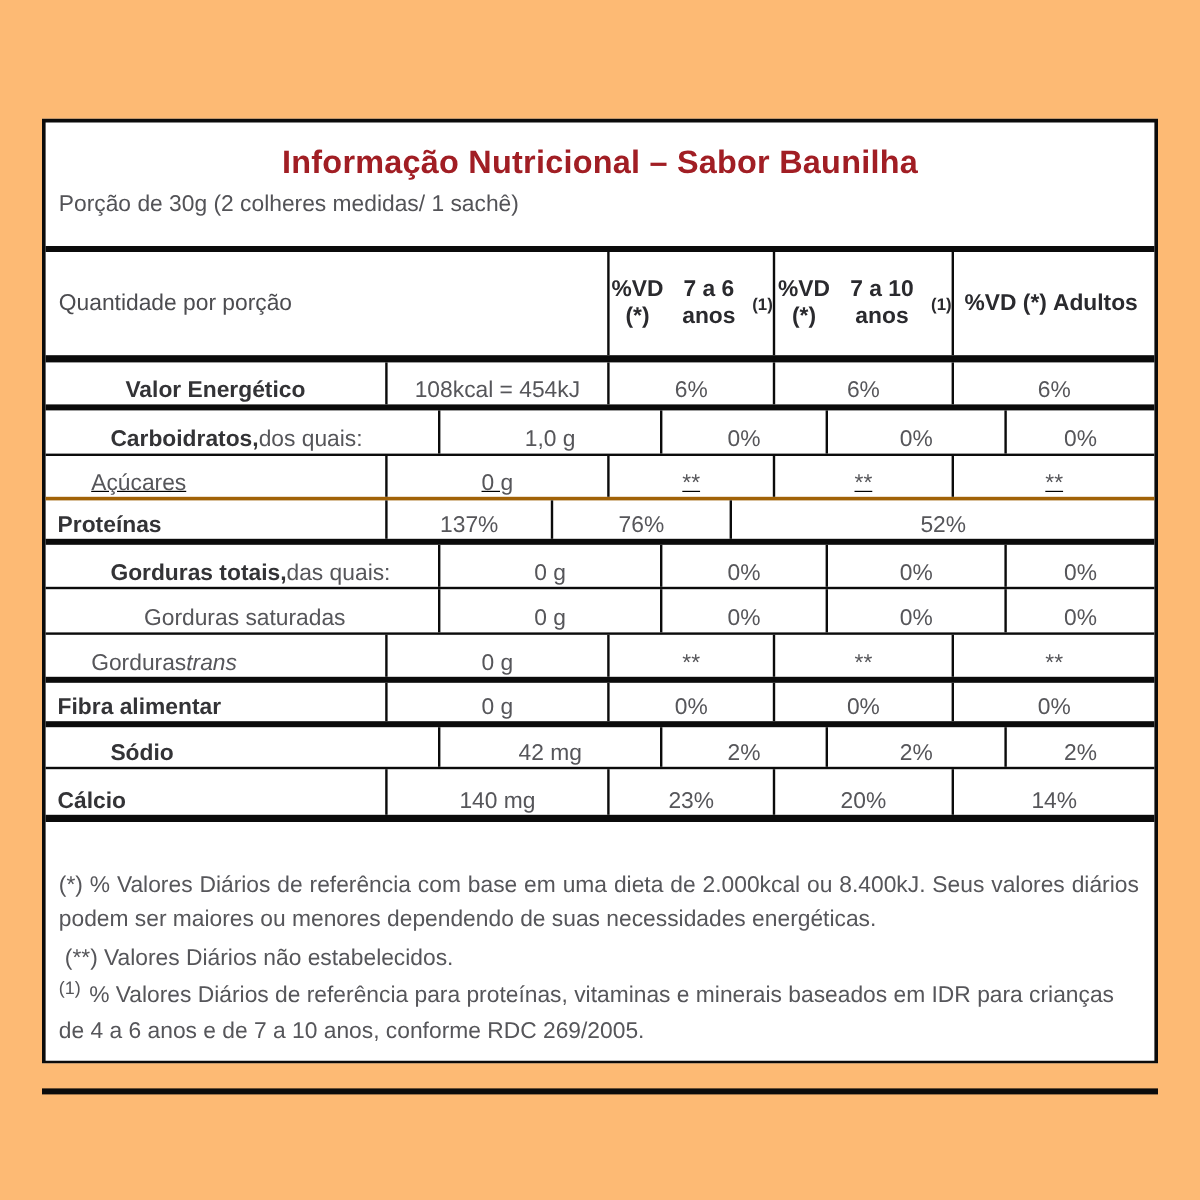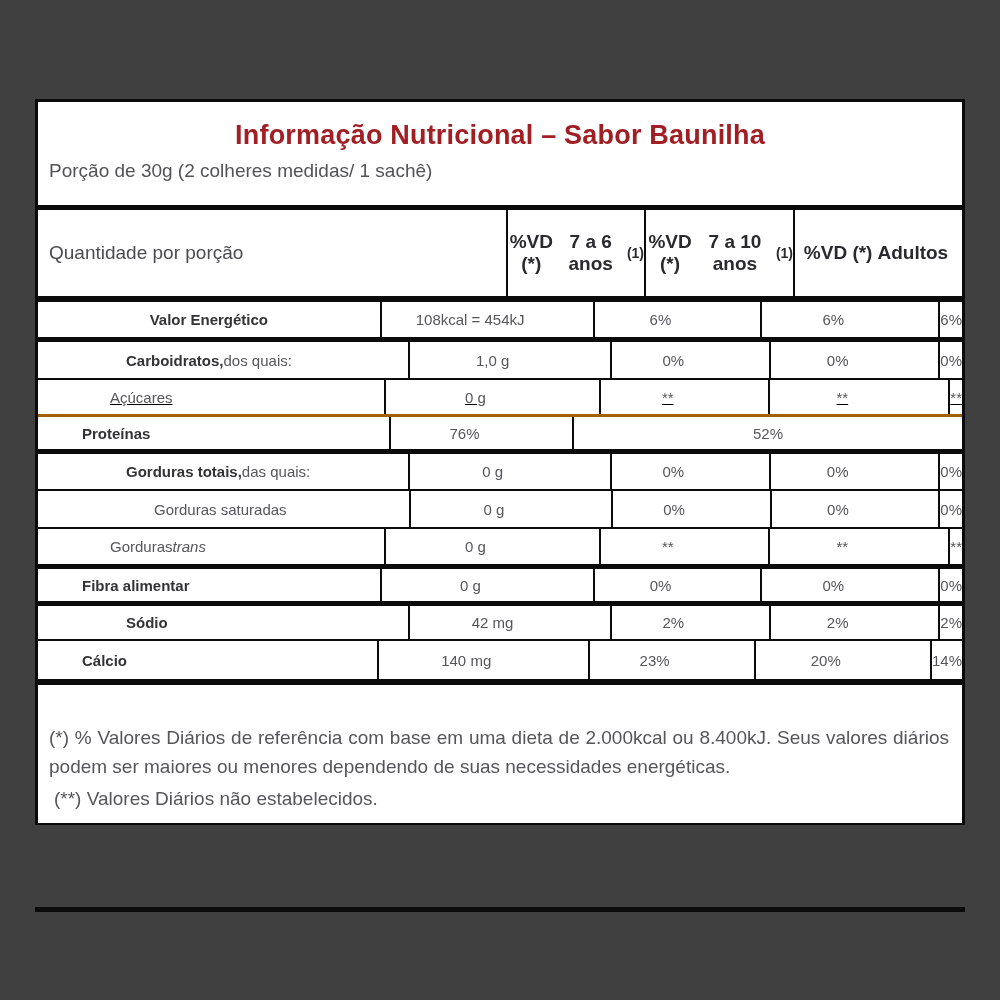--- a/index.html
+++ b/index.html
@@ -1,18 +1,18 @@
 <!DOCTYPE html>
 <html lang="pt"><head>
 <meta charset="utf-8">
 <style>
   * { margin:0; padding:0; box-sizing:border-box; }
   html,body { background:#ffffff; }
   body { font-family:"Liberation Sans", sans-serif; }
-  .sheet { position:relative; width:1000px; height:1000px; background:#404040; overflow:hidden; }
+  .sheet { position:relative; width:1000px; height:1000px; background:#fdba74; overflow:hidden; }
 
   .box {
     position:absolute; left:35px; top:99px; width:930px;
     border:3px solid #0b0b0b; border-bottom-width:2px;
     background:#ffffff;
   }
   .bottom-bar { height:5px; background:#0b0b0b; margin:3px 0 0 0; }
 
   
   .title-section { height:108px; border-bottom:5px solid #0b0b0b; padding-top:18px; }
@@ -28,21 +28,21 @@
   .h-vd {
     border-left:2px solid #0b0b0b;
     display:flex; align-items:center; justify-content:center;
     gap:5px; font-weight:bold; color:#2a2a2e; font-size:19px; text-align:center;
   }
   .h-vd .ref { font-size:14px; }
   .w1 { width:138px; } .w2 { width:149px; } .w3 { flex:1; }
 
   
   .row { display:flex; align-items:stretch; }
-  .row .cell { display:flex; align-items:center; font-size:15px; color:#56565a;margin-left:34px; }
+  .row .cell { display:flex; align-items:flex-end; font-size:19px; color:#56565a; }
   .cell.label { width:283px; padding-left:10px; }
   .cell.label.center { justify-content:center; padding-left:0; }
   .cell.label.indent { padding-left:38px; }
   .cell.amount { width:185px; border-left:2px solid #0b0b0b; justify-content:center; }
   .cell.vd { border-left:2px solid #0b0b0b; justify-content:center; }
   .cell.vd.c1 { width:138px; } .cell.vd.c2 { width:149px; } .cell.vd.c3 { flex:1; }
   .b  { font-weight:bold; color:#333336; }
   .i  { font-style:italic; }
   .h40 { height:40px; } .h38 { height:38px; } .h37 { height:37px; } .h35 { height:35px; }
   .sep-thin { border-bottom:2px solid #0b0b0b;padding-left:44px; }
@@ -118,20 +118,21 @@
         <div class="cell amount">0 g</div>
         <div class="cell vd c1">**</div>
         <div class="cell vd c2">**</div>
         <div class="cell vd c3">**</div>
       </div>
 
       <div class="row h37 sep-thick">
         <div class="cell label">
             <span class="b">Proteínas</span>
           </div>
+        <div class="cell vd c1">137%</div>
         <div class="cell vd c2">76%</div>
         <div class="cell vd c3">52%</div>
       </div>
 
       <div class="row h37 sep-thin">
         <div class="cell label">
             <span class="b">Gorduras totais,</span>
             <span> das quais:</span>
           </div>
         <div class="cell amount">0 g</div>
@@ -189,20 +190,21 @@
         <div class="cell vd c1">23%</div>
         <div class="cell vd c2">20%</div>
         <div class="cell vd c3">14%</div>
       </div>
 
     </div>
 
     <div class="footnotes">
       <p class="fn-justify">(*) % Valores Diários de referência com base em uma dieta de 2.000kcal ou 8.400kJ. Seus valores diários podem ser maiores ou menores dependendo de suas necessidades energéticas.</p>
       <p class="fn-2">(**) Valores Diários não estabelecidos.</p>
+      <p class="fn-3"><span class="sup">(1)</span><span>% Valores Diários de referência para proteínas, vitaminas e minerais baseados em IDR para crianças de 4 a 6 anos e de 7 a 10 anos, conforme RDC 269/2005.</span></p>
     </div>
 
   </div>
 
   <div style="position:absolute; left:35px; top:904px; width:930px;">
     <div class="bottom-bar"></div>
   </div>
 </div>
 
 </body></html>

